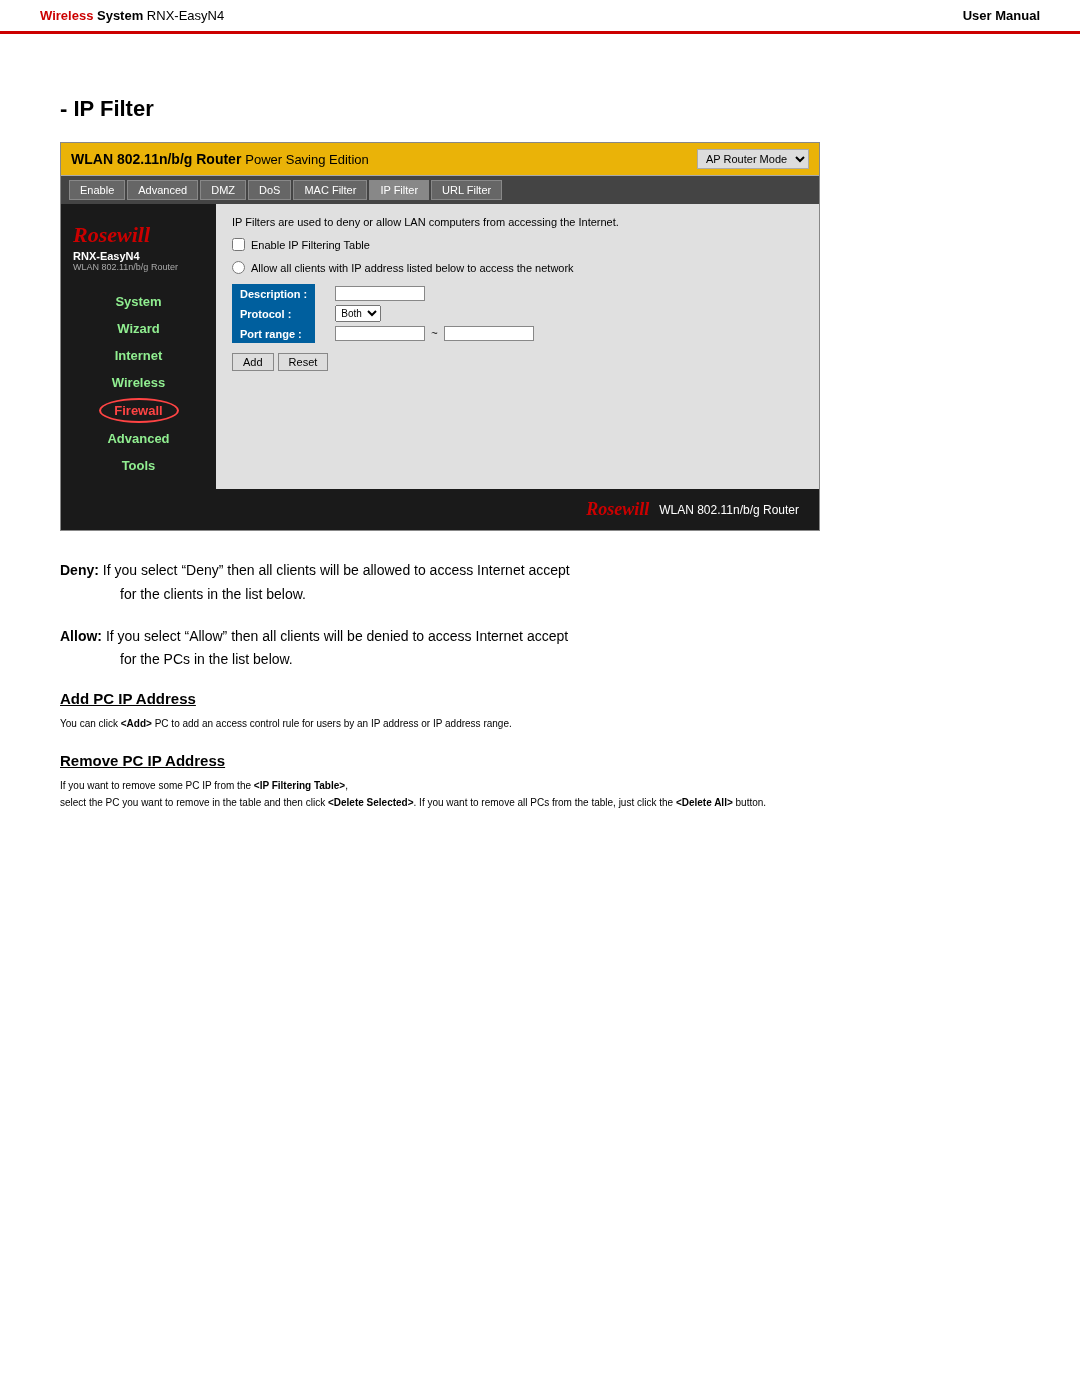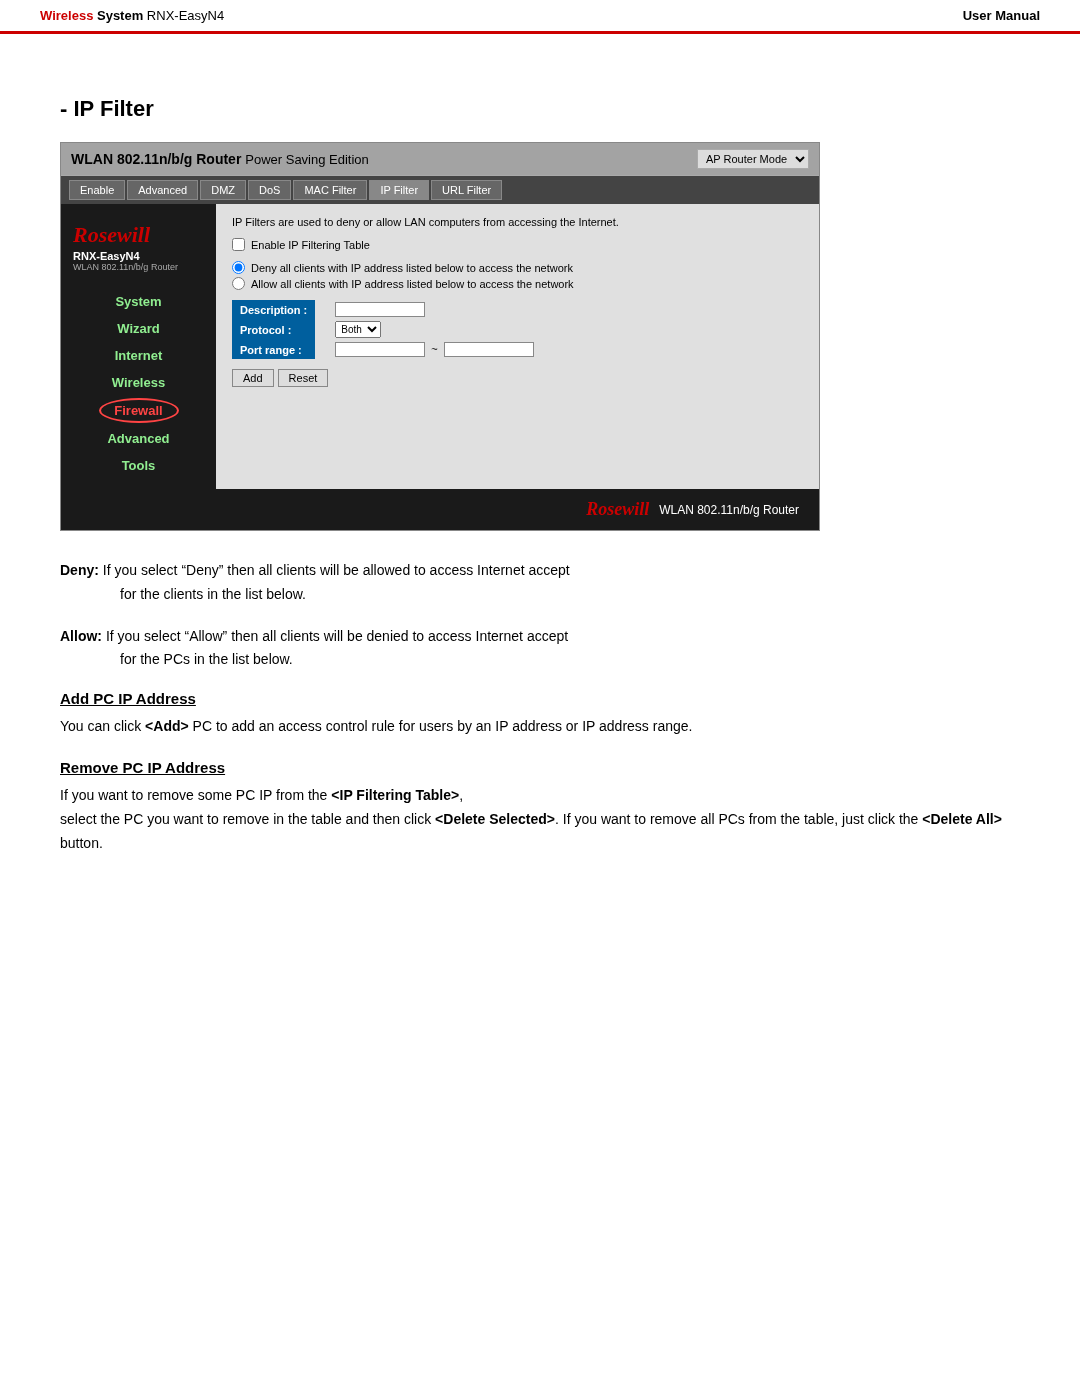--- a/index.html
+++ b/index.html
@@ -49,21 +49,21 @@
 
     
     .router-ui {
       border: 1px solid #888;
       width: 760px;
       background: #2a2a2a;
       margin-bottom: 28px;
     }
 
     .router-ui-header {
-      background: #a3a3a3;
+      background: #eab308;
       display: flex;
       justify-content: space-between;
       align-items: center;
       padding: 6px 10px;
       border-bottom: 1px solid #aaa;
     }
     .router-ui-header .title-text {
       font-size: 14px;
       font-weight: normal;
       color: #000;
@@ -273,21 +273,21 @@
     .sub-section {
       margin-bottom: 20px;
     }
     .sub-section h3 {
       font-size: 15px;
       font-weight: bold;
       text-decoration: underline;
       margin-bottom: 8px;
     }
     .sub-section p {
-      font-size: 14px;
+      font-size: 10px;
       line-height: 1.7;
     }
   </style>
 </head>
 <body>
 
 <div class="page-header">
   <div class="brand">
     <span class="wireless">Wireless</span>
     <span class="router"> <span>System</span></span>
@@ -341,24 +341,20 @@
 
       <div class="router-main">
         <div class="info-text">IP Filters are used to deny or allow LAN computers from accessing the Internet.</div>
 
         <div class="checkbox-row">
           <input type="checkbox" style="">
           <span>Enable IP Filtering Table</span>
         </div>
 
         <div class="radio-group">
-          <div class="radio-row">
-            <input type="radio" name="filter-type" checked="" style="">
-            <span>Deny all clients with IP address listed below to access the network</span>
-          </div>
           <div class="radio-row">
             <input type="radio" name="filter-type" style="">
             <span>Allow all clients with IP address listed below to access the network</span>
           </div>
         </div>
 
         <table class="form-table">
           <tbody>
               <tr>
             <td class="label-cell">Description :</td>

